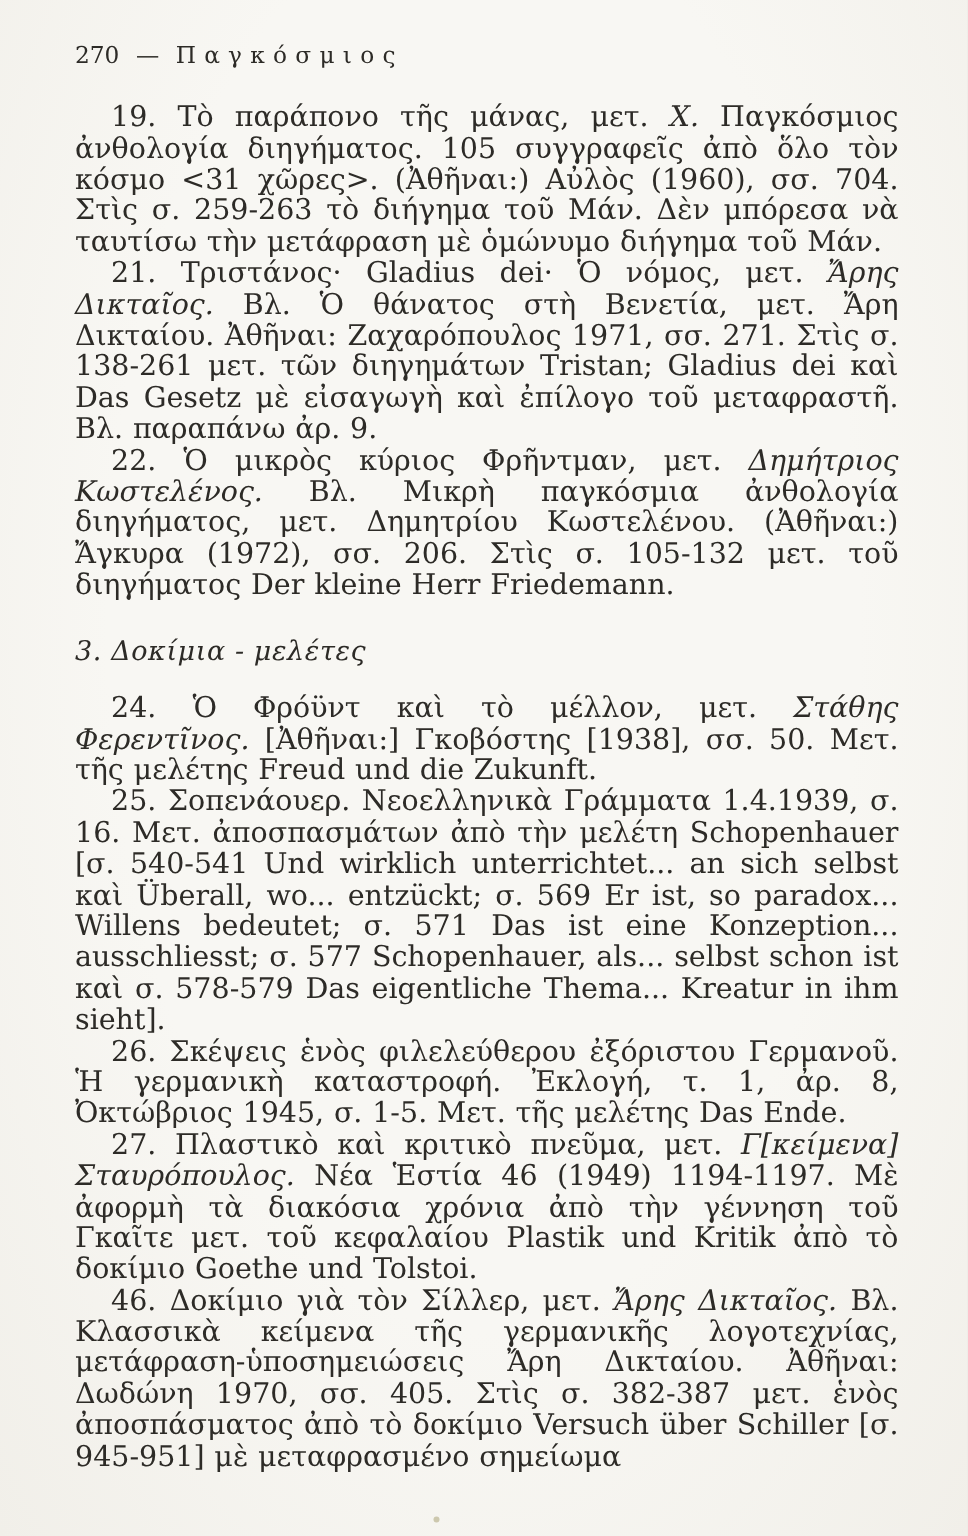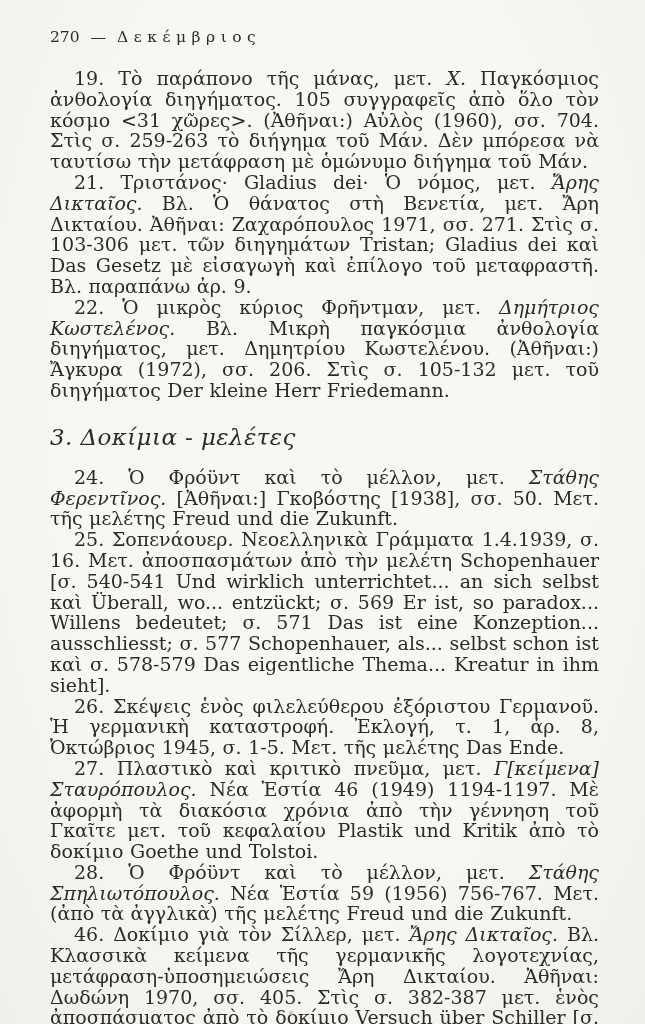--- a/index.html
+++ b/index.html
@@ -37,21 +37,21 @@
     text-align: justify;
     text-indent: 24px;
     word-spacing: 0.5px;
   }
   .entries .it {
     font-style: italic;
   }
   .section-heading {
     font-style: italic;
     font-weight: normal;
-    font-size: 23px;
+    font-size: 18px;
     letter-spacing: 0.4px;
     margin: 23px 0 17px 0;
   }
   .scan-speck {
     position: absolute;
     left: 289px;
     top: 1011px;
     width: 4px;
     height: 4px;
     border-radius: 50%;
@@ -60,35 +60,34 @@
   }
 </style>
 </head>
 <body>
 
 <div class="page">
 
   <div class="running-header">
     <span>270</span>
     <span>—</span>
-    <span class="running-title">Δεκέμβριος</span>
+    <span class="running-title">Παγκόσμιος</span>
   </div>
 
   <div class="entries" id="entries-translations">
       <p class="entry"><span>19. Τὸ παράπονο τῆς μάνας, μετ. </span><span class="it">Χ.</span><span> Παγκόσμιος ἀνθολογία διηγήματος. 105 συγγραφεῖς ἀπὸ ὅλο τὸν κόσμο &lt;31 χῶρες&gt;. (Ἀθῆναι:) Αὐλὸς (1960), σσ. 704. Στὶς σ. 259-263 τὸ διήγημα τοῦ Μάν. Δὲν μπόρεσα νὰ ταυτίσω τὴν μετάφραση μὲ ὁμώνυμο διήγημα τοῦ Μάν.</span></p>
-      <p class="entry"><span>21. Τριστάνος· Gladius dei· Ὁ νόμος, μετ. </span><span class="it">Ἄρης Δικταῖος.</span><span> Βλ. Ὁ θάνατος στὴ Βενετία, μετ. Ἄρη Δικταίου. Ἀθῆναι: Ζαχαρόπουλος 1971, σσ. 271. Στὶς σ. 103-306 μετ. τῶν διηγημάτων Tristan; Gladius dei καὶ Das Gesetz μὲ εἰσαγωγὴ καὶ ἐπίλογο τοῦ μεταφραστῆ. Βλ. παραπάνω ἀρ. 9.</span></p>
+      <p class="entry"><span>21. Τριστάνος· Gladius dei· Ὁ νόμος, μετ. </span><span class="it">Ἄρης Δικταῖος.</span><span> Βλ. Ὁ θάνατος στὴ Βενετία, μετ. Ἄρη Δικταίου. Ἀθῆναι: Ζαχαρόπουλος 1971, σσ. 271. Στὶς σ. 138-261 μετ. τῶν διηγημάτων Tristan; Gladius dei καὶ Das Gesetz μὲ εἰσαγωγὴ καὶ ἐπίλογο τοῦ μεταφραστῆ. Βλ. παραπάνω ἀρ. 9.</span></p>
       <p class="entry"><span>22. Ὁ μικρὸς κύριος Φρῆντμαν, μετ. </span><span class="it">Δημήτριος Κωστελένος.</span><span> Βλ. Μικρὴ παγκόσμια ἀνθολογία διηγήματος, μετ. Δημητρίου Κωστελένου. (Ἀθῆναι:) Ἄγκυρα (1972), σσ. 206. Στὶς σ. 105-132 μετ. τοῦ διηγήματος Der kleine Herr Friedemann.</span></p>
     </div>
 
   <h2 class="section-heading">3. Δοκίμια - μελέτες</h2>
 
   <div class="entries" id="entries-essays">
       <p class="entry"><span>24. Ὁ Φρόϋντ καὶ τὸ μέλλον, μετ. </span><span class="it">Στάθης Φερεντῖνος.</span><span> [Ἀθῆναι:] Γκοβόστης [1938], σσ. 50. Μετ. τῆς μελέτης Freud und die Zukunft.</span></p>
       <p class="entry"><span>25. Σοπενάουερ. Νεοελληνικὰ Γράμματα 1.4.1939, σ. 16. Μετ. ἀποσπασμάτων ἀπὸ τὴν μελέτη Schopenhauer [σ. 540-541 Und wirklich unterrichtet... an sich selbst καὶ Überall, wo... entzückt; σ. 569 Er ist, so paradox... Willens bedeutet; σ. 571 Das ist eine Konzeption... ausschliesst; σ. 577 Schopenhauer, als... selbst schon ist καὶ σ. 578-579 Das eigentliche Thema... Kreatur in ihm sieht].</span></p>
       <p class="entry"><span>26. Σκέψεις ἑνὸς φιλελεύθερου ἐξόριστου Γερμανοῦ. Ἡ γερμανικὴ καταστροφή. Ἐκλογή, τ. 1, ἀρ. 8, Ὀκτώβριος 1945, σ. 1-5. Μετ. τῆς μελέτης Das Ende.</span></p>
       <p class="entry"><span>27. Πλαστικὸ καὶ κριτικὸ πνεῦμα, μετ. </span><span class="it">Γ[κείμενα] Σταυρόπουλος.</span><span> Νέα Ἑστία 46 (1949) 1194-1197. Μὲ ἀφορμὴ τὰ διακόσια χρόνια ἀπὸ τὴν γέννηση τοῦ Γκαῖτε μετ. τοῦ κεφαλαίου Plastik und Kritik ἀπὸ τὸ δοκίμιο Goethe und Tolstoi.</span></p>
-      <p class="entry"><span>28. Ὁ Φρόϋντ καὶ τὸ μέλλον, μετ. </span><span class="it">Στάθης Σπηλιωτόπουλος.</span><span> Νέα Ἑστία 59 (1956) 756-767. Μετ. (ἀπὸ τὰ ἀγγλικὰ) τῆς μελέτης Freud und die Zukunft.</span></p>
       <p class="entry"><span>46. Δοκίμιο γιὰ τὸν Σίλλερ, μετ. </span><span class="it">Ἄρης Δικταῖος.</span><span> Βλ. Κλασσικὰ κείμενα τῆς γερμανικῆς λογοτεχνίας, μετάφραση-ὑποσημειώσεις Ἄρη Δικταίου. Ἀθῆναι: Δωδώνη 1970, σσ. 405. Στὶς σ. 382-387 μετ. ἑνὸς ἀποσπάσματος ἀπὸ τὸ δοκίμιο Versuch über Schiller [σ. 945-951] μὲ μεταφρασμένο σημείωμα</span></p>
     </div>
 
   <div class="scan-speck"></div>
 
 </div>
 
 </body></html>

